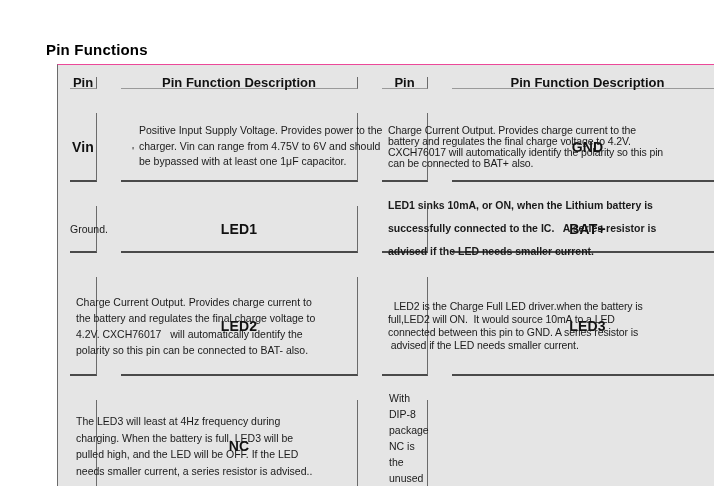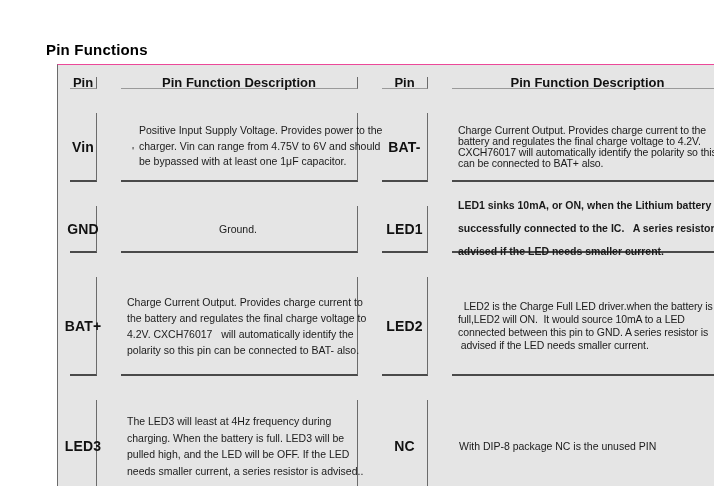--- a/index.html
+++ b/index.html
@@ -72,21 +72,20 @@
   <div class="cell hrow hcell">Pin</div>
   <div class="cell hrow hcell">Pin Function Description</div>
 
   <div class="cell drow pincell">Vin</div>
   <div class="cell drow desc d-vin">
     <span class="stray-mark">'</span>
     <span>Positive Input Supply Voltage. Provides power to the
 charger. Vin can range from 4.75V to 6V and should
 be bypassed with at least one 1μF capacitor.</span>
   </div>
-  <div class="cell drow pincell">BAT-</div>
   <div class="cell drow desc d-batm">Charge Current Output. Provides charge current to the
 battery and regulates the final charge voltage to 4.2V.
 CXCH76017 will automatically identify the polarity so this pin
 can be connected to BAT+ also.</div>
 
   <div class="cell drow pincell">GND</div>
   <div class="cell drow desc d-gnd">Ground.</div>
   <div class="cell drow pincell">LED1</div>
   <div class="cell drow desc d-led1">LED1 sinks 10mA, or ON, when the Lithium battery is
 successfully connected to the IC.   A series resistor is

